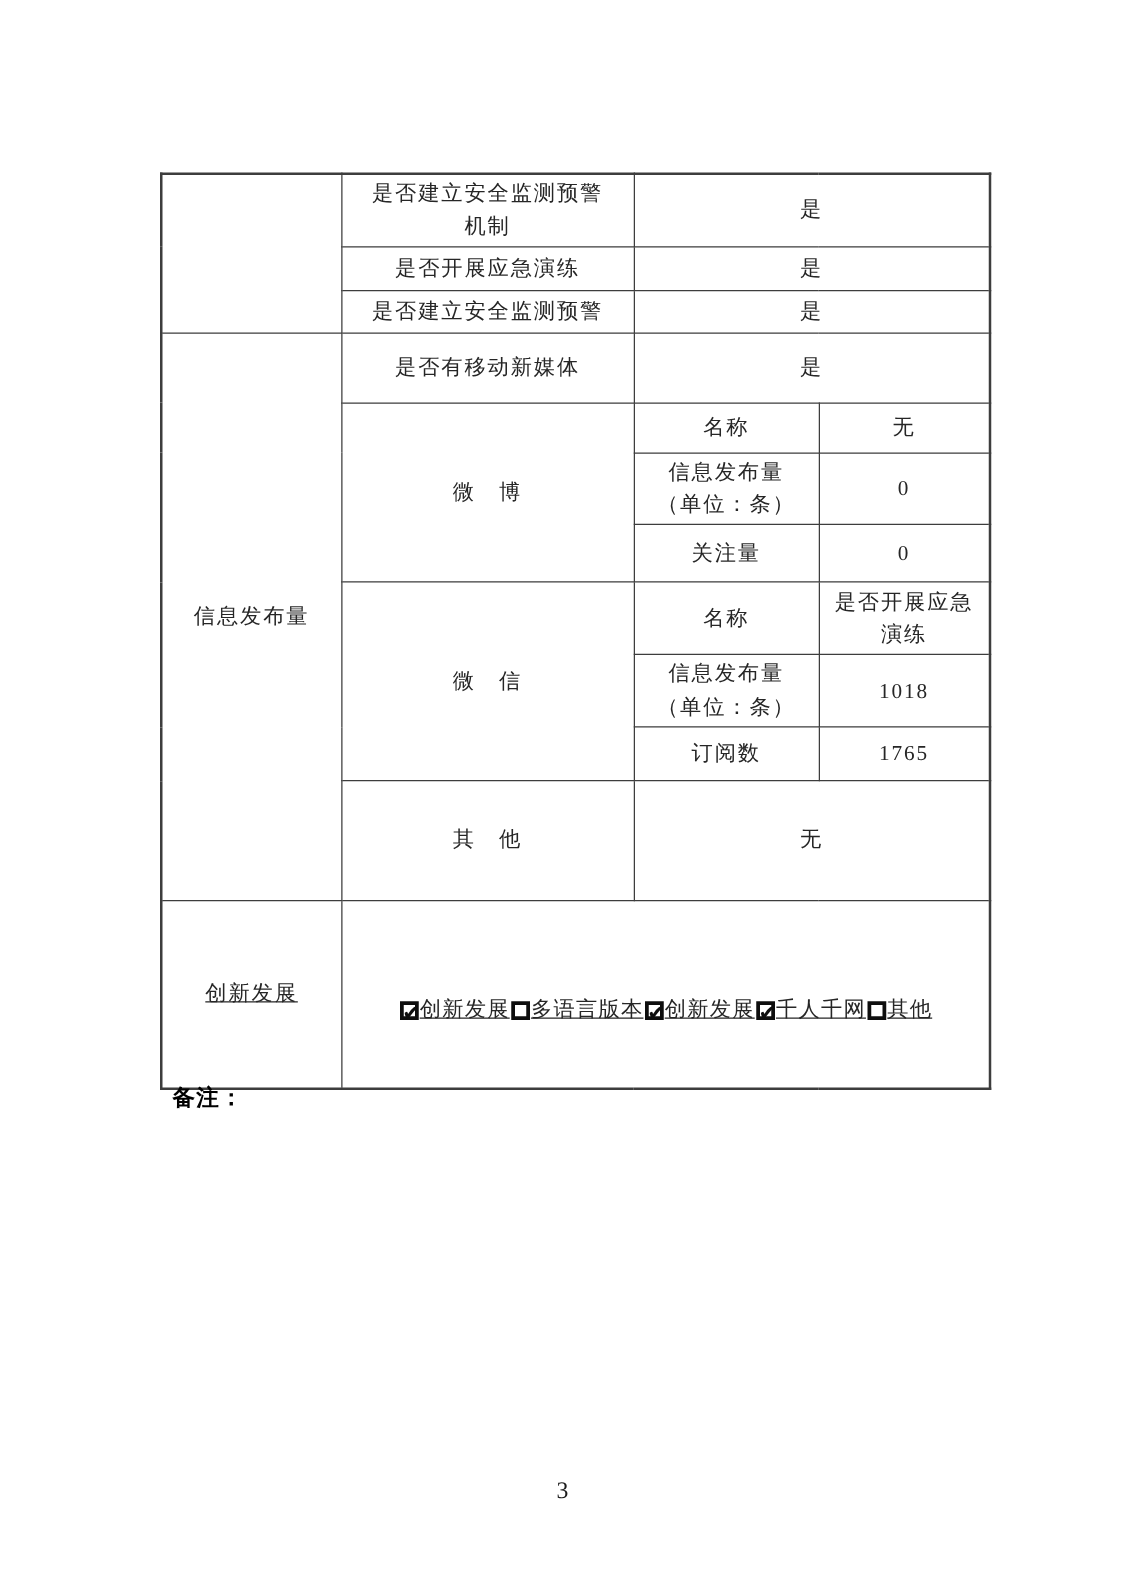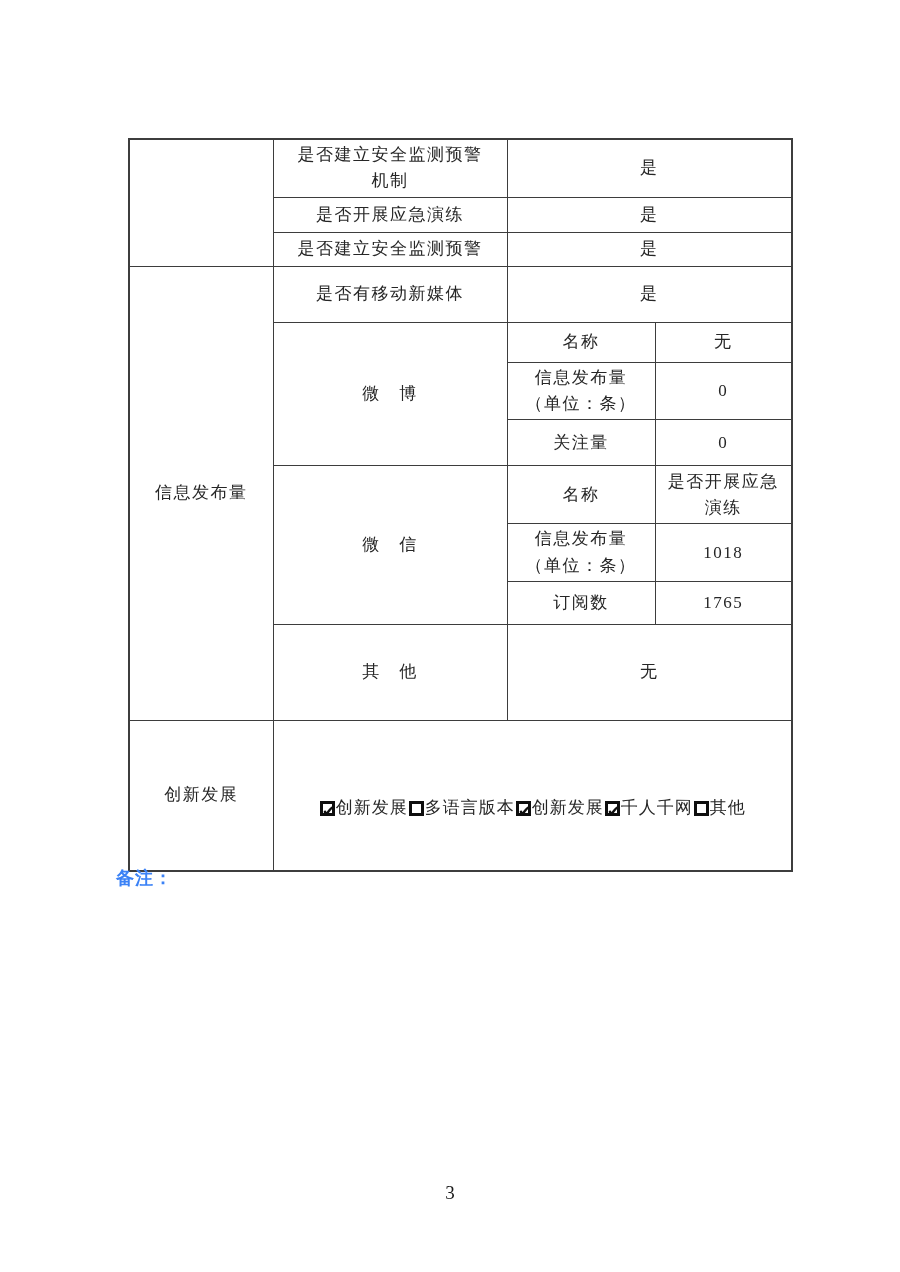--- a/index.html
+++ b/index.html
@@ -40,21 +40,21 @@
   td.sec-top { border-top-width: 2px; }
   tr.h56  { height: 56px; }
   tr.h35  { height: 35px; }
   tr.h34  { height: 34px; }
   tr.h40  { height: 40px; }
   tr.h46  { height: 46px; }
   tr.h58  { height: 58px; }
   tr.h52  { height: 52px; }
   tr.h43  { height: 43px; }
   tr.h96  { height: 96px; }
-  tr.h150 { height: 150px; }
+  tr.h150 { height: 150px; text-decoration: underline; }
   .cb-line {
     letter-spacing: 1px;
     white-space: nowrap;
   }
   .checkbox {
     display: inline-block;
     width: 15px;
     height: 15px;
     border: 3px solid #0e0e0e;
     position: relative;
@@ -67,26 +67,26 @@
     position: absolute;
     left: -1px;
     top: -6px;
     font-size: 17px;
     font-weight: bold;
     color: #0e0e0e;
     font-family: "DejaVu Sans", sans-serif;
   }
   .remark {
     position: absolute;
-    left: 116px;
+    left: 138px;
     top: 866px;
     font-size: 18px;
     font-weight: bold;
     letter-spacing: 1px;
-    color: #3b82f6;
+    color: #000000;
   }
   .page-number {
     position: absolute;
     left: 0;
     top: 1182px;
     width: 100%;
     text-align: center;
     font-size: 19px;
     color: #1a1a1a;
   }

